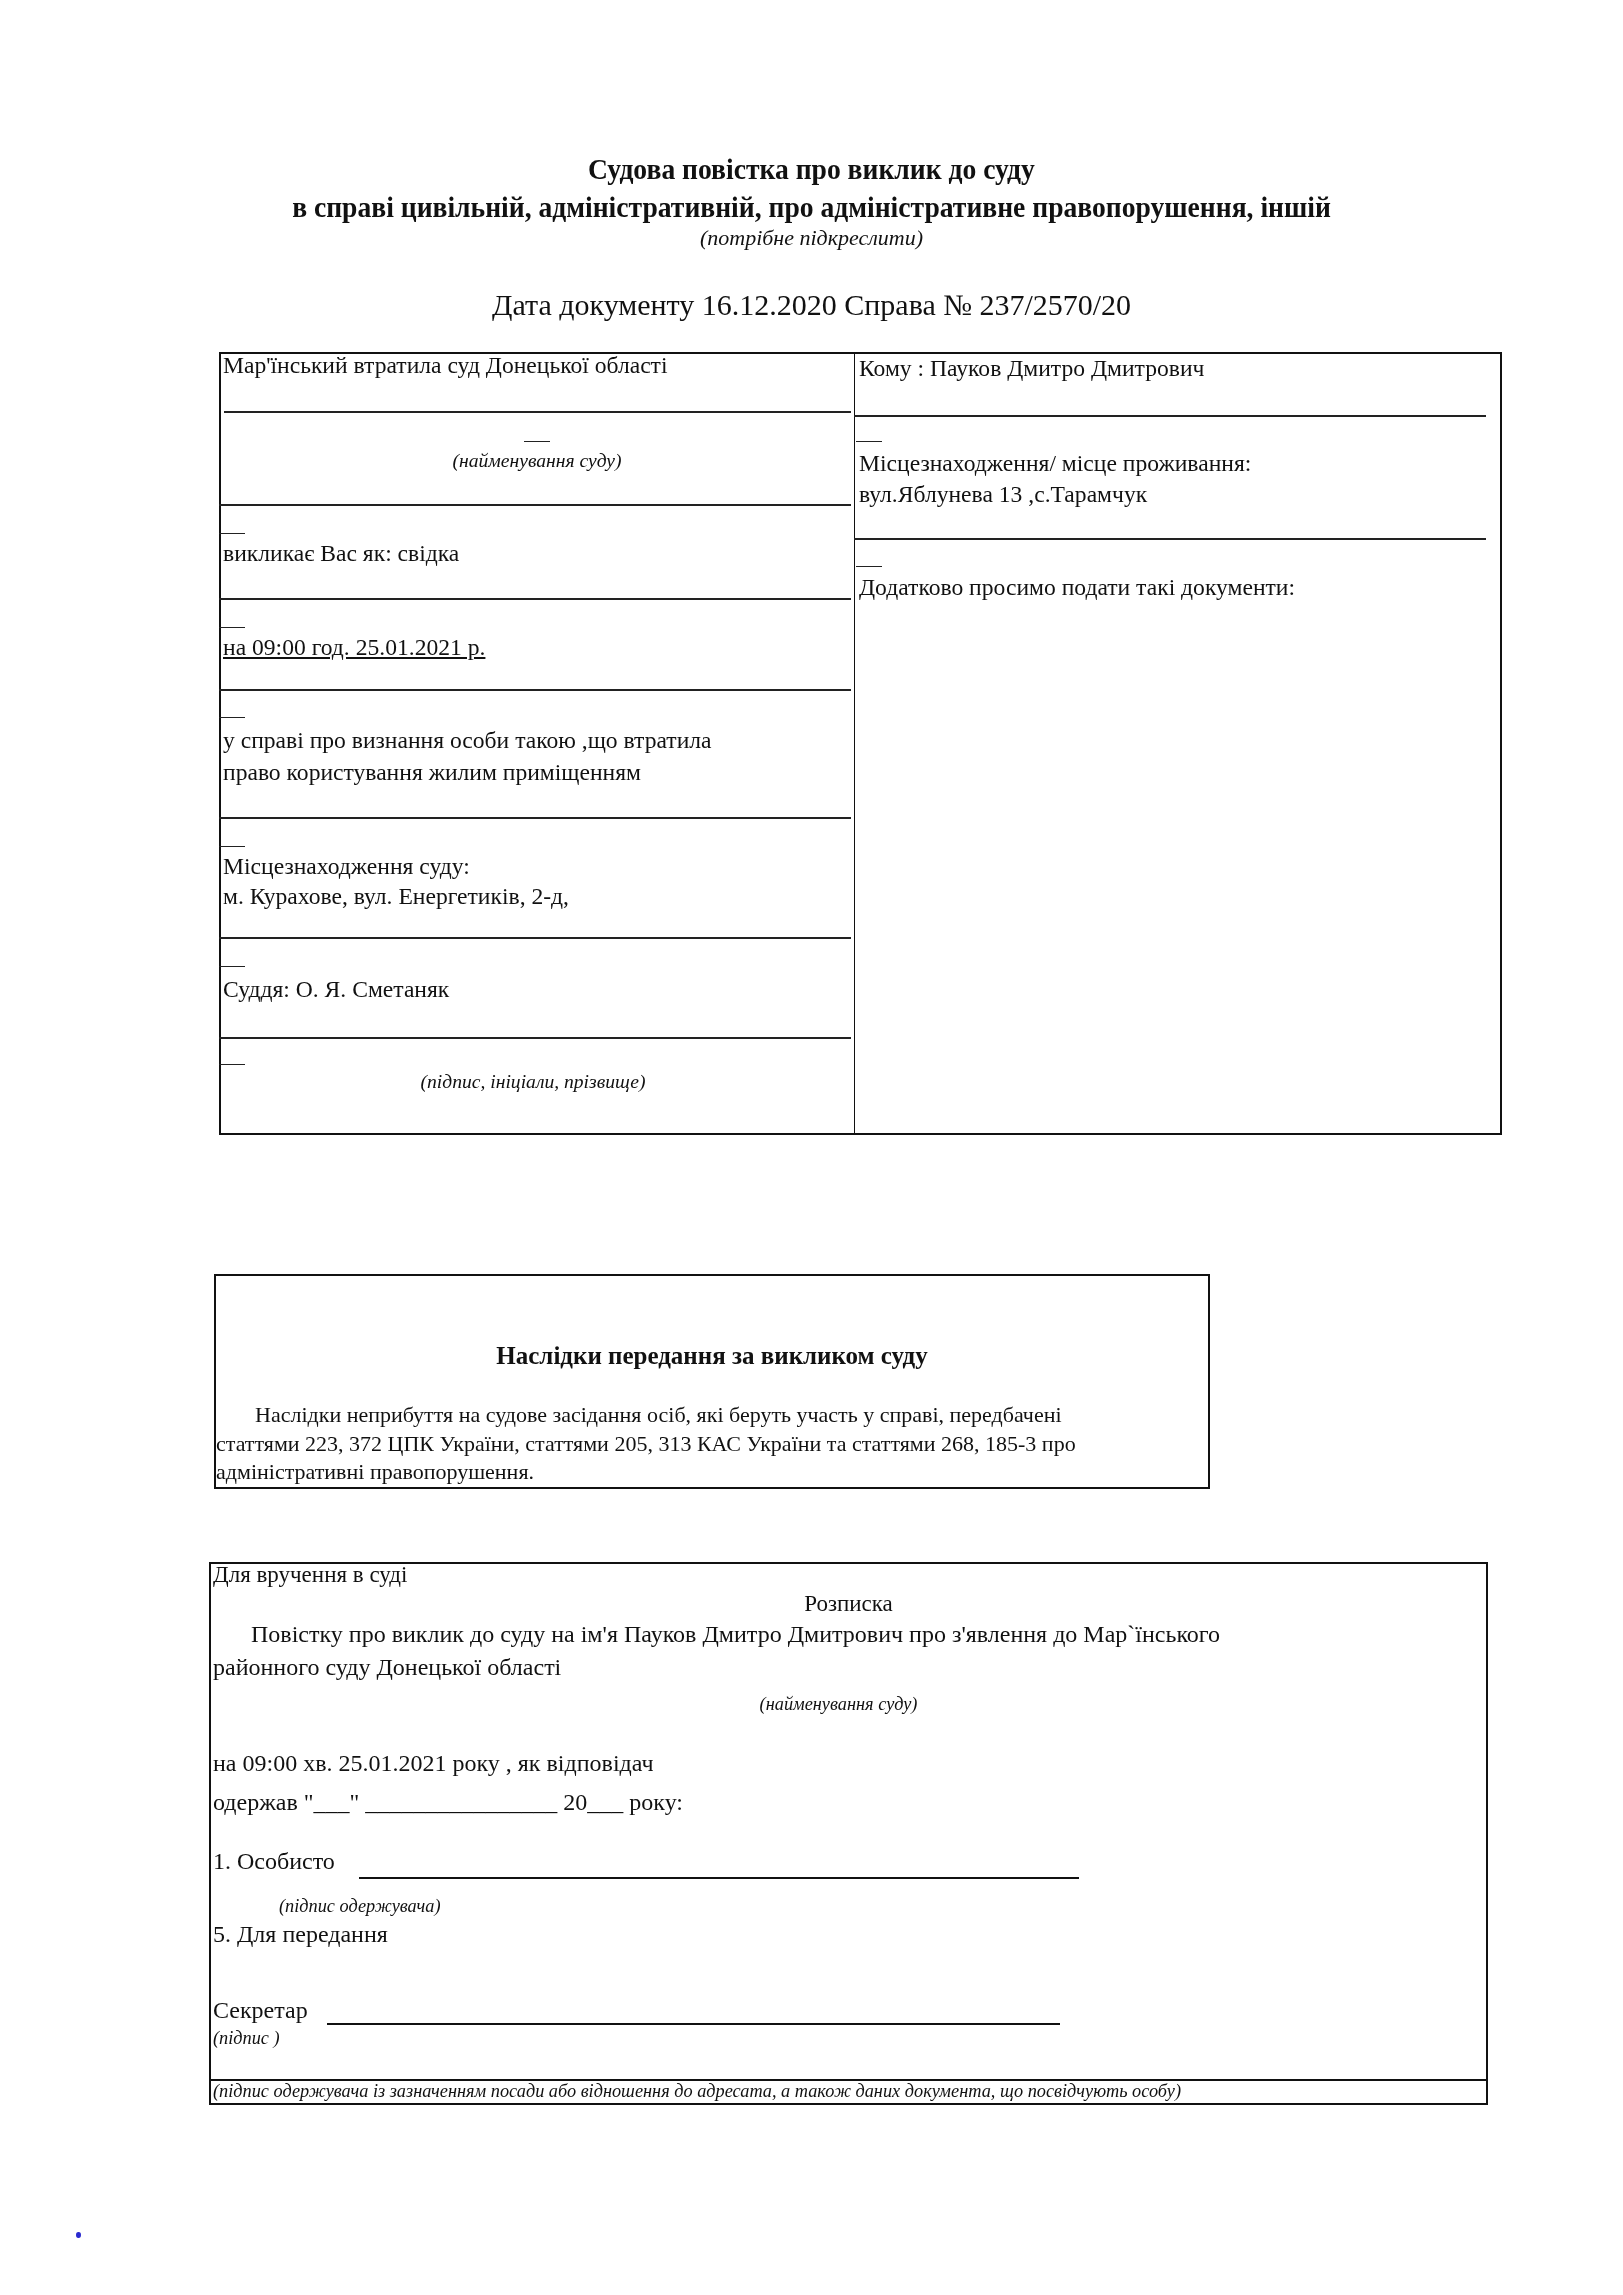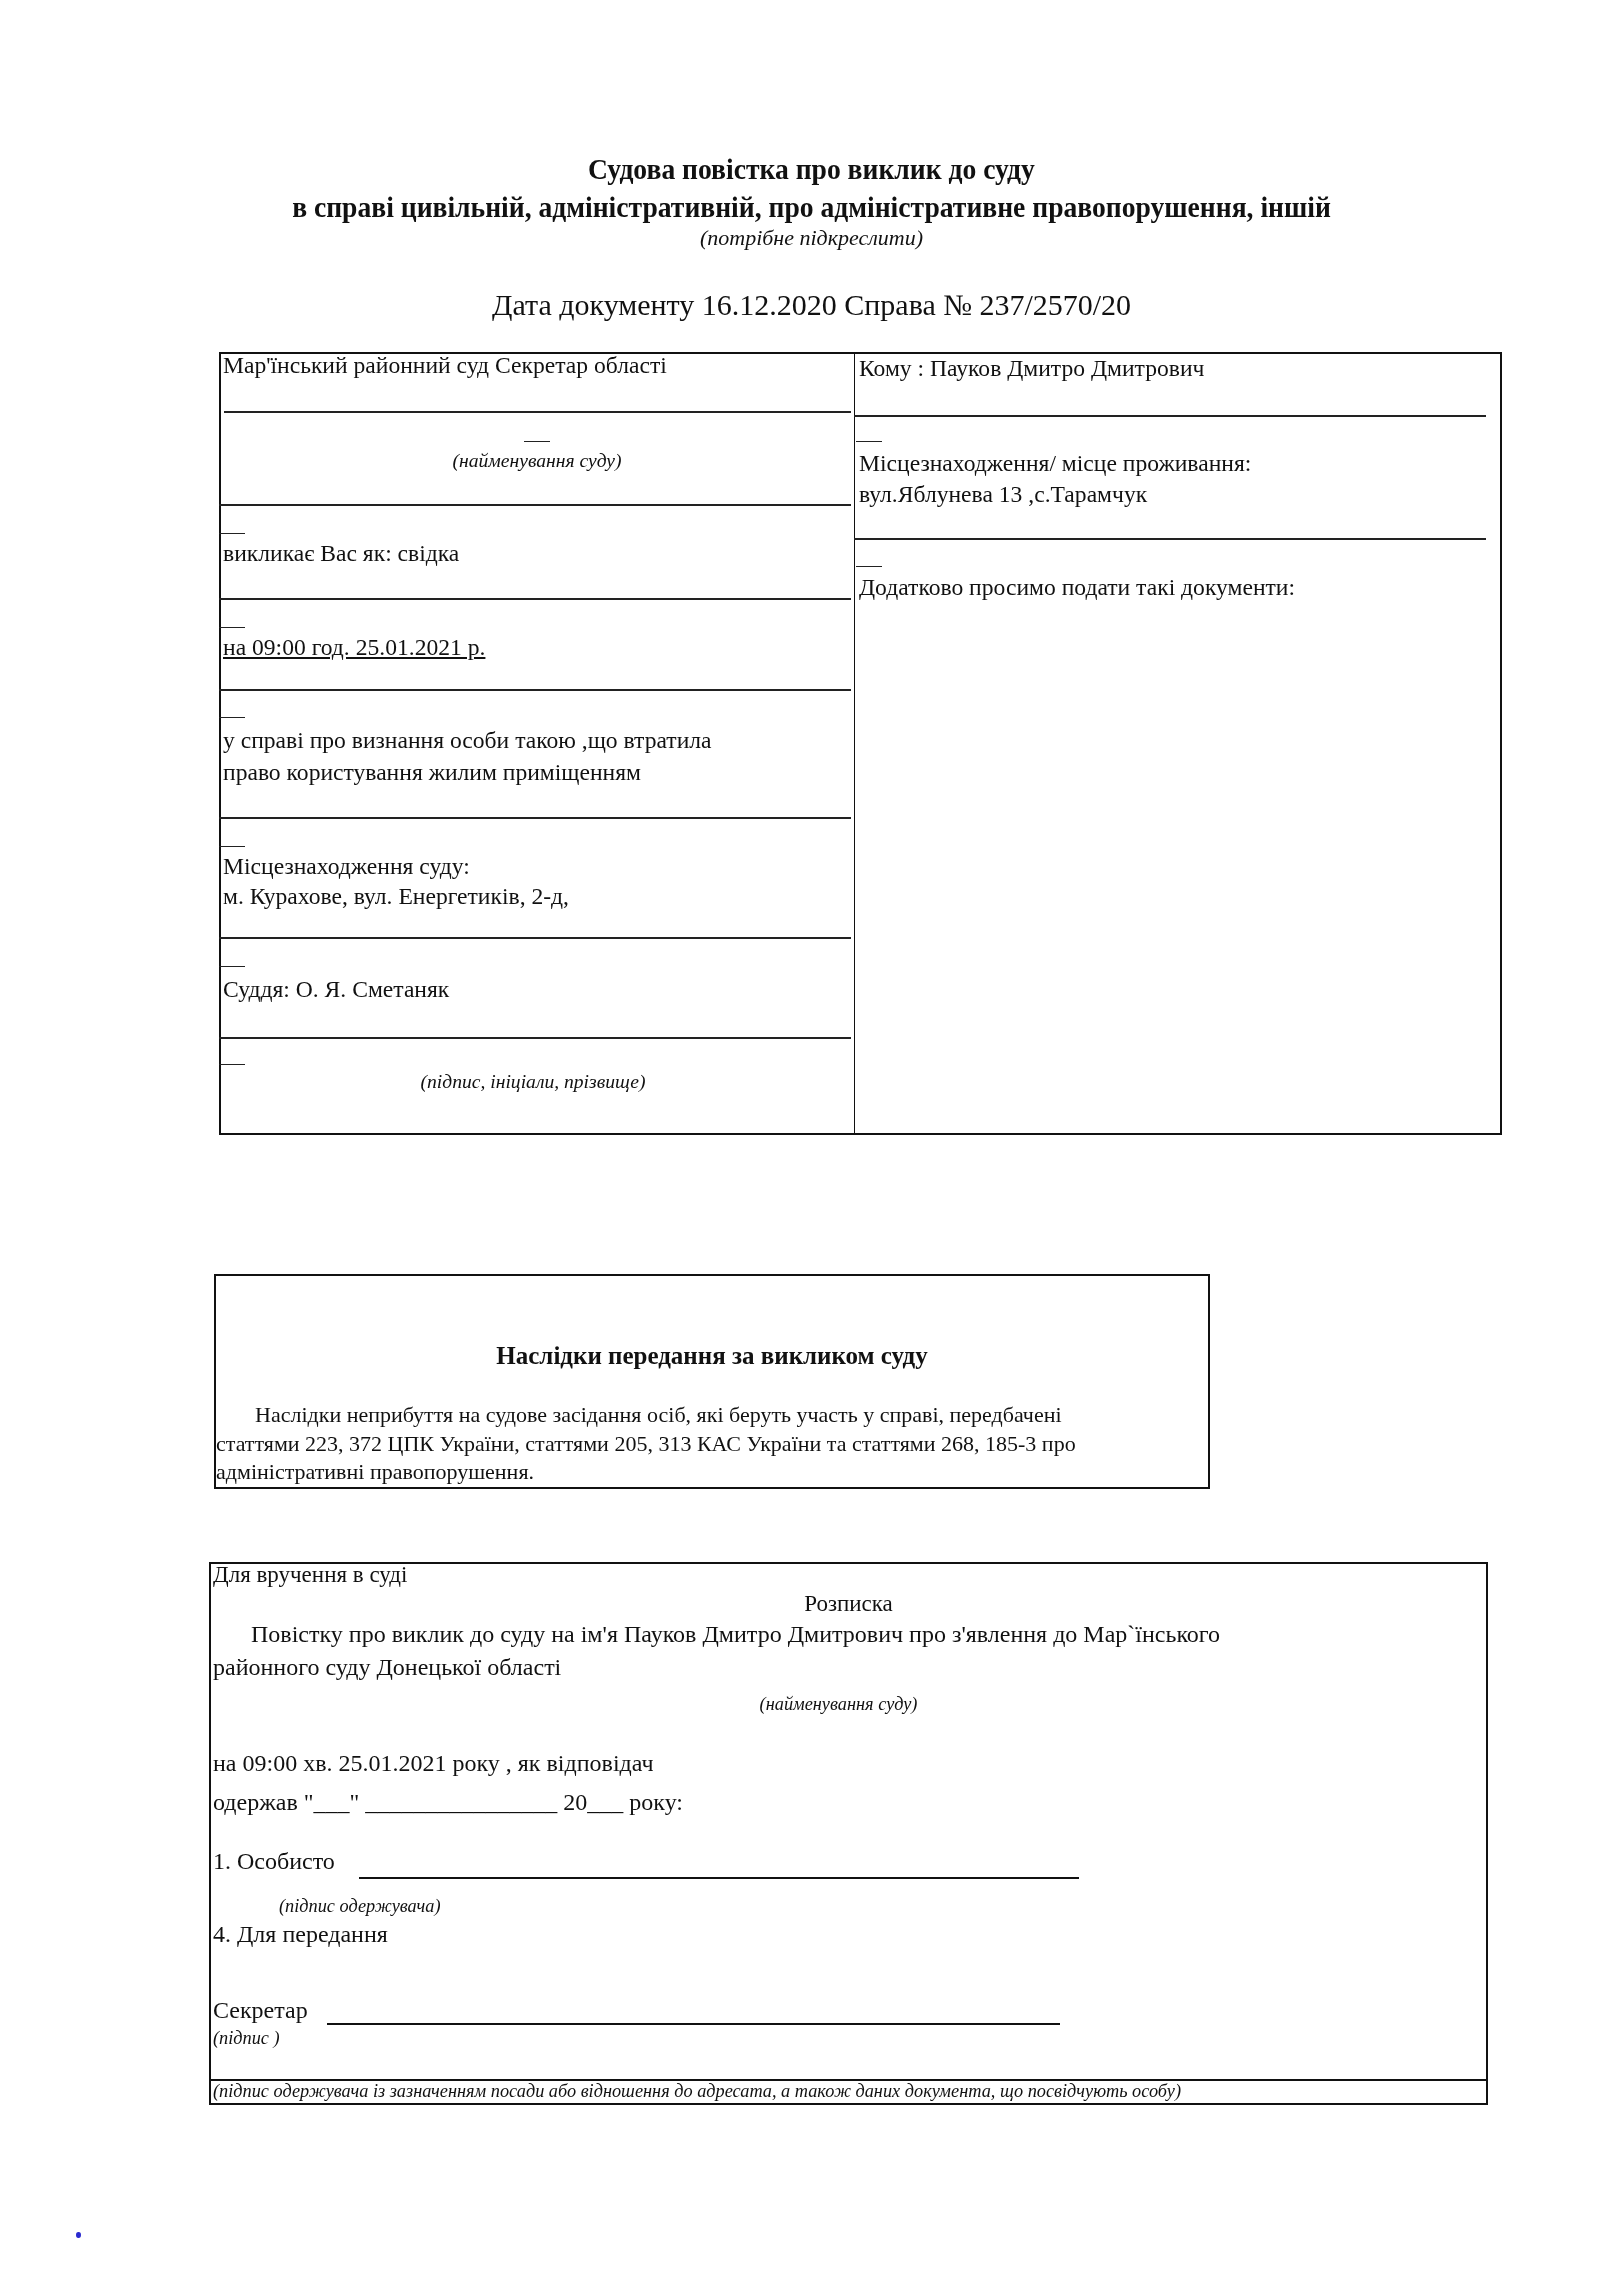--- a/index.html
+++ b/index.html
@@ -37,21 +37,21 @@
 <body>
 
 <div class="abs center title1">Судова повістка про виклик до суду</div>
 <div class="abs center title2">в справі цивільній, адміністративній, про адміністративне правопорушення, іншій</div>
 <div class="abs center title-note">(потрібне підкреслити)</div>
 <div class="abs center doc-meta">Дата документу 16.12.2020 Справа № 237/2570/20</div>
 
 <div class="abs topbox"></div>
 <div class="abs vdiv"></div>
 
-<div class="abs field" style="left:223px;top:350px;">Мар'їнський районний суд Секретар області</div>
+<div class="abs field" style="left:223px;top:350px;">Мар'їнський втратила суд Донецької області</div>
 <div class="abs hline" style="left:224px;top:411px;width:627px;"></div>
 <div class="abs tick" style="left:524px;top:441px;"></div>
 <div class="abs caption center" style="left:223px;top:450px;width:628px;">(найменування суду)</div>
 <div class="abs hline" style="left:219px;top:504px;width:632px;"></div>
 <div class="abs tick" style="left:219px;top:533px;"></div>
 <div class="abs field" style="left:223px;top:538px;">викликає Вас як: свідка</div>
 <div class="abs hline" style="left:219px;top:598px;width:632px;"></div>
 <div class="abs tick" style="left:219px;top:627px;"></div>
 <div class="abs field" style="left:223px;top:632px;text-decoration:underline;">на 09:00 год. 25.01.2021 р.</div>
 <div class="abs hline" style="left:219px;top:689px;width:632px;"></div>
@@ -89,21 +89,21 @@
 <div class="abs center rec-bold" style="left:209px;top:1591px;width:1279px;">Розписка</div>
 <div class="abs rec-text" style="left:251px;top:1619px;">Повістку про виклик до суду на ім'я Пауков Дмитро  Дмитрович про з'явлення до Мар`їнського</div>
 <div class="abs rec-text" style="left:213px;top:1652px;">районного суду Донецької області</div>
 <div class="abs caption center" style="left:655px;top:1694px;width:367px;font-size:18.3px;">(найменування суду)</div>
 <div class="abs rec-text" style="left:213px;top:1748px;">на 09:00 хв. 25.01.2021 року , як відповідач</div>
 <div class="abs rec-text" style="left:213px;top:1787px;">одержав "___" ________________ 20___ року:</div>
 
 <div class="abs rec-text" style="left:213px;top:1846px;">1. Особисто</div>
 <div class="abs sigline" style="left:359px;top:1877px;width:720px;"></div>
 <div class="abs caption" style="left:279px;top:1896px;font-size:18.3px;">(підпис одержувача)</div>
-<div class="abs rec-text" style="left:213px;top:1919px;">4. Для передання</div>
+<div class="abs rec-text" style="left:213px;top:1919px;">5. Для передання</div>
 
 <div class="abs rec-text" style="left:213px;top:1995px;">Секретар</div>
 <div class="abs sigline" style="left:327px;top:2023px;width:733px;"></div>
 <div class="abs caption" style="left:213px;top:2028px;font-size:18.3px;">(підпис )</div>
 
 <div class="abs hline" style="left:209px;top:2079px;width:1279px;background:#111;"></div>
 <div class="abs caption" style="left:213px;top:2081px;font-size:18.3px;">(підпис одержувача із зазначенням посади або відношення до адресата, а також даних документа, що посвідчують особу)</div>
 
 <div class="abs speck" style="left:76px;top:2232px;width:4.6px;height:5.9px;"></div>
 

